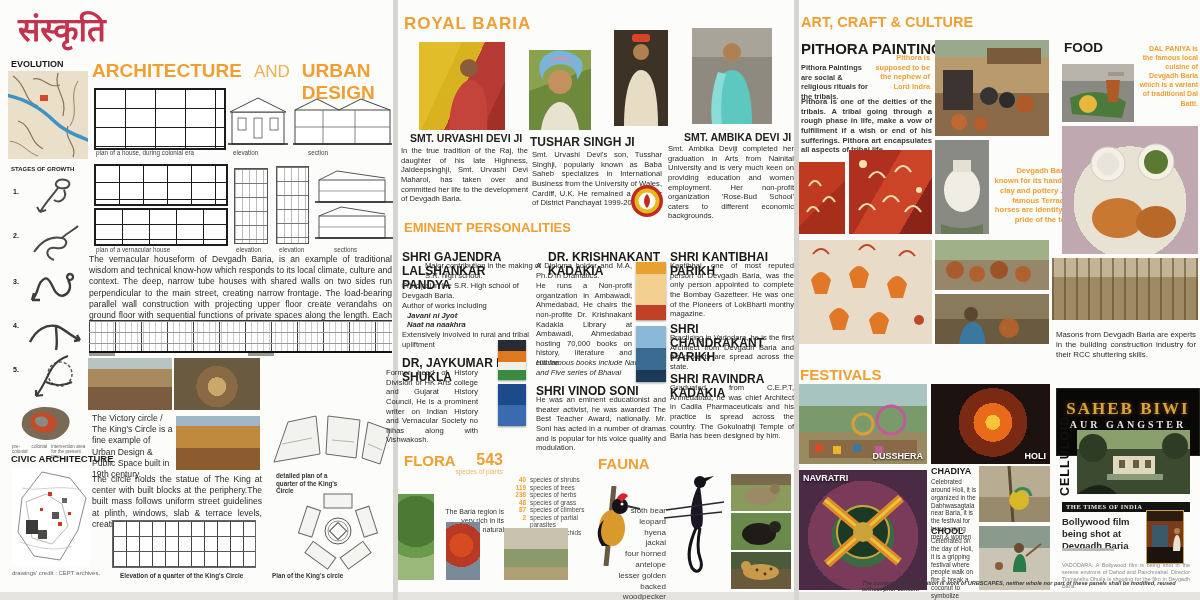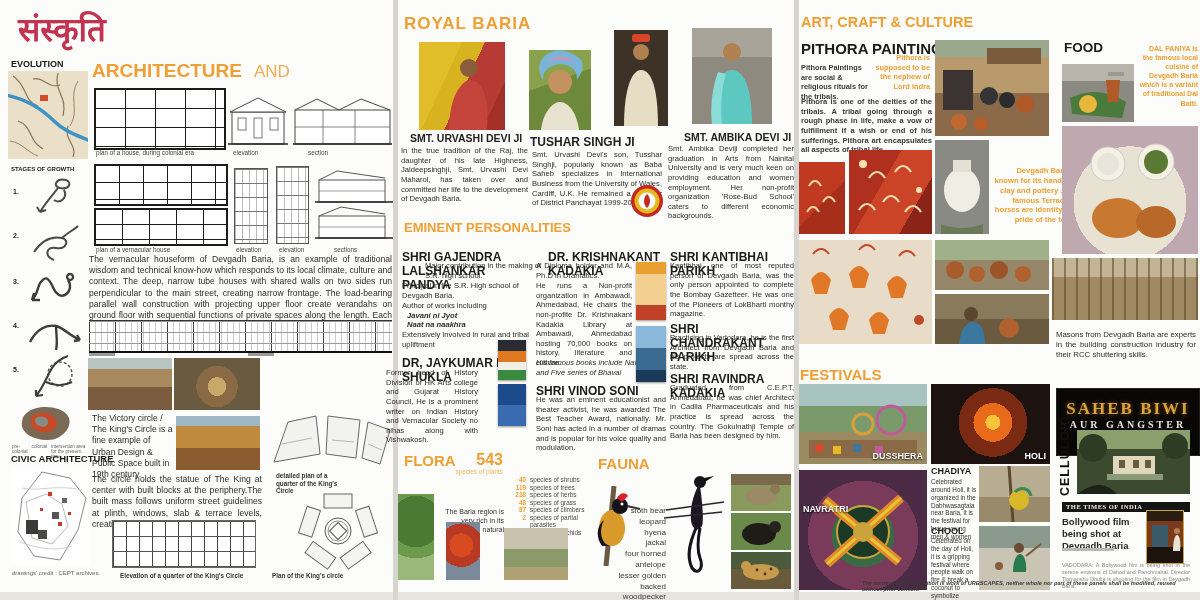--- a/index.html
+++ b/index.html
@@ -12,21 +12,21 @@
   .h-black{color:#1a1a1a;font-weight:bold;}
   .body-txt{font-size:7.6px;line-height:1.27;color:#2b2b2b;text-align:justify;}
   .body-txt-lg{font-size:8.6px;line-height:1.3;color:#2b2b2b;text-align:justify;}
   .cap{font-size:6.3px;color:#444;}
   .cap-b{font-size:6.3px;color:#333;font-weight:bold;line-height:1.2;}
   .name-md{font-size:10.5px;font-weight:bold;color:#222;}
   .pname{font-size:12px;font-weight:bold;color:#1a1a1a;}
   .orange-callout{color:#ef9f33;font-size:7.4px;font-weight:bold;line-height:1.3;text-align:right;}
   .photo{position:absolute;}
   .photo-label{position:absolute;color:#fff;font-weight:bold;font-size:9px;
-               text-shadow:0 1px 2px rgba(0,0,0,.85);margin-top:31px;}
+               text-shadow:0 1px 2px rgba(0,0,0,.85);}
   .drawing{position:absolute;background:#fff;}
   .plan{border:2px solid #1c1c1c;
         background-image:linear-gradient(#1c1c1c 1.4px,transparent 1.4px),
                          linear-gradient(90deg,#1c1c1c 1.4px,transparent 1.4px);
         background-size:30px 19px;background-position:-1px -1px;}
   .elev{border:1px solid #555;
         background-image:linear-gradient(#777 1px,transparent 1px),
                          linear-gradient(90deg,#bbb 1px,transparent 1px);
         background-size:100% 14px,7px 100%;}
   .street{border-top:1px solid #333;border-bottom:2px solid #111;background:#fff;
@@ -128,20 +128,21 @@
       <rect x="28" y="40" width="3" height="3" fill="#c43a22"></rect>
       <rect x="56" y="44" width="3" height="3" fill="#c43a22"></rect>
       <path d="M10 20 C26 24 44 16 70 22 M8 74 C24 80 44 84 60 78" stroke="#bbb" stroke-width=".7" fill="none"></path>
     </svg>
   </div>
   <div class="abs cap" style="left:12px;top:570px;font-size:6px;color:#666;">drawings' credit : CEPT archives.</div>
 
   <div class="abs" style="left:92px;top:60px;width:300px;display:flex;gap:12px;align-items:baseline;">
     <span class="h-orange" style="font-size:19px;">ARCHITECTURE</span>
     <span style="font-size:17px;color:#f0ad55;">AND</span>
+    <span class="h-orange" style="font-size:19px;">URBAN DESIGN</span>
   </div>
 
   <div class="drawing plan" style="left:94px;top:88px;width:128px;height:58px;"></div>
   <div class="abs" style="left:228px;top:94px;width:60px;height:52px;">
     <svg width="60" height="52" viewBox="0 0 60 52">
       <rect x="4" y="18" width="52" height="32" fill="#fff" stroke="#444" stroke-width="1"></rect>
       <path d="M2 18 L30 4 L58 18 Z" fill="#fff" stroke="#444" stroke-width="1"></path>
       <rect x="10" y="24" width="8" height="12" fill="none" stroke="#555" stroke-width=".8"></rect>
       <rect x="26" y="24" width="8" height="20" fill="none" stroke="#555" stroke-width=".8"></rect>
       <rect x="42" y="24" width="8" height="12" fill="none" stroke="#555" stroke-width=".8"></rect>

